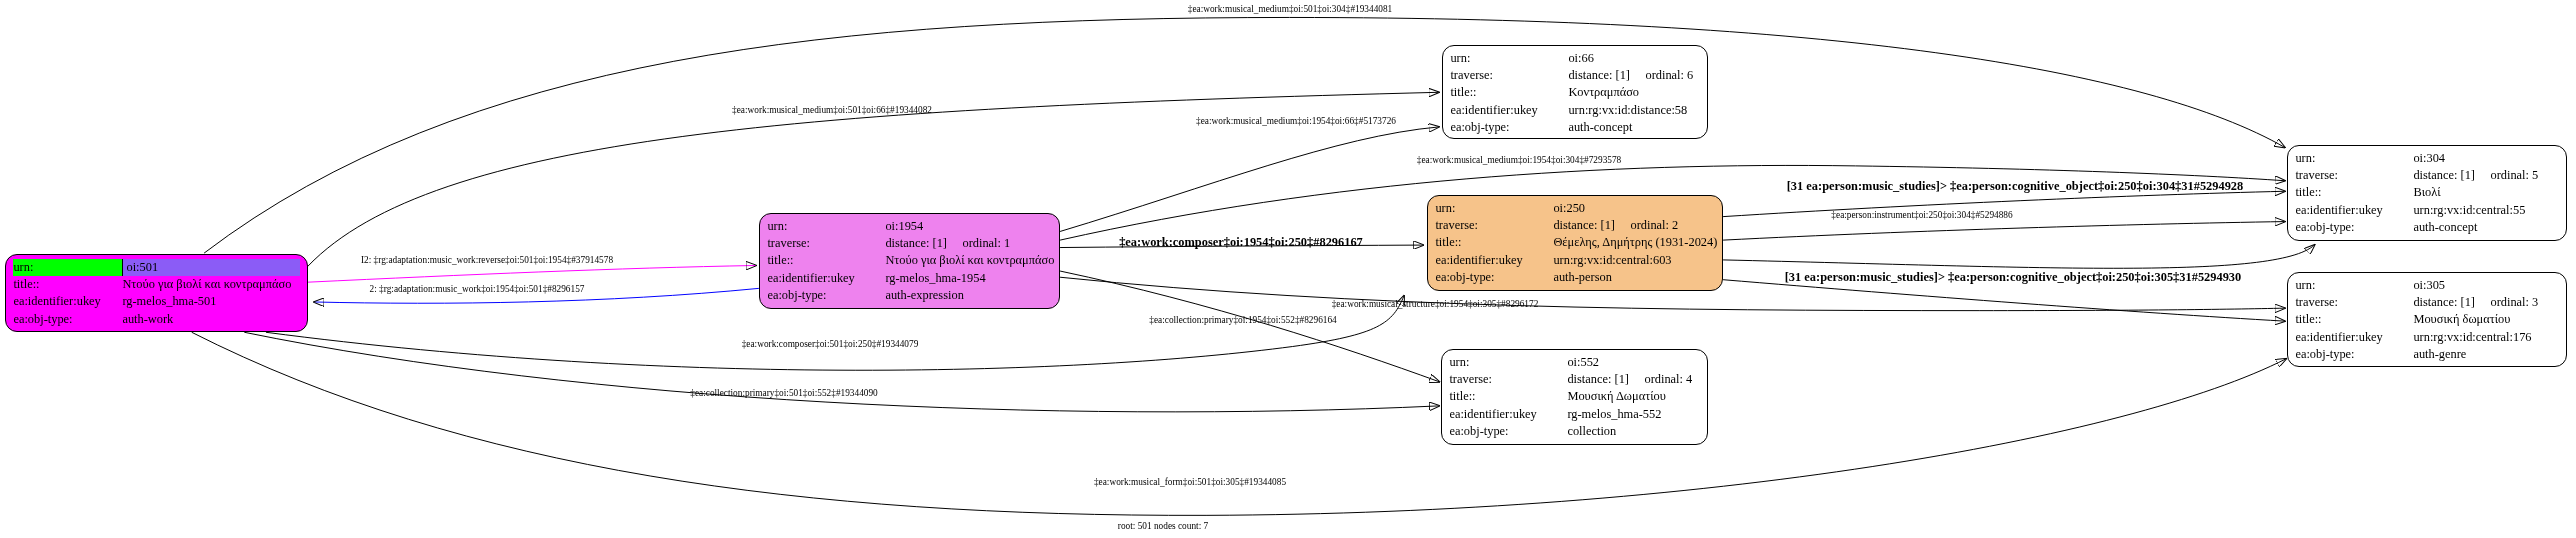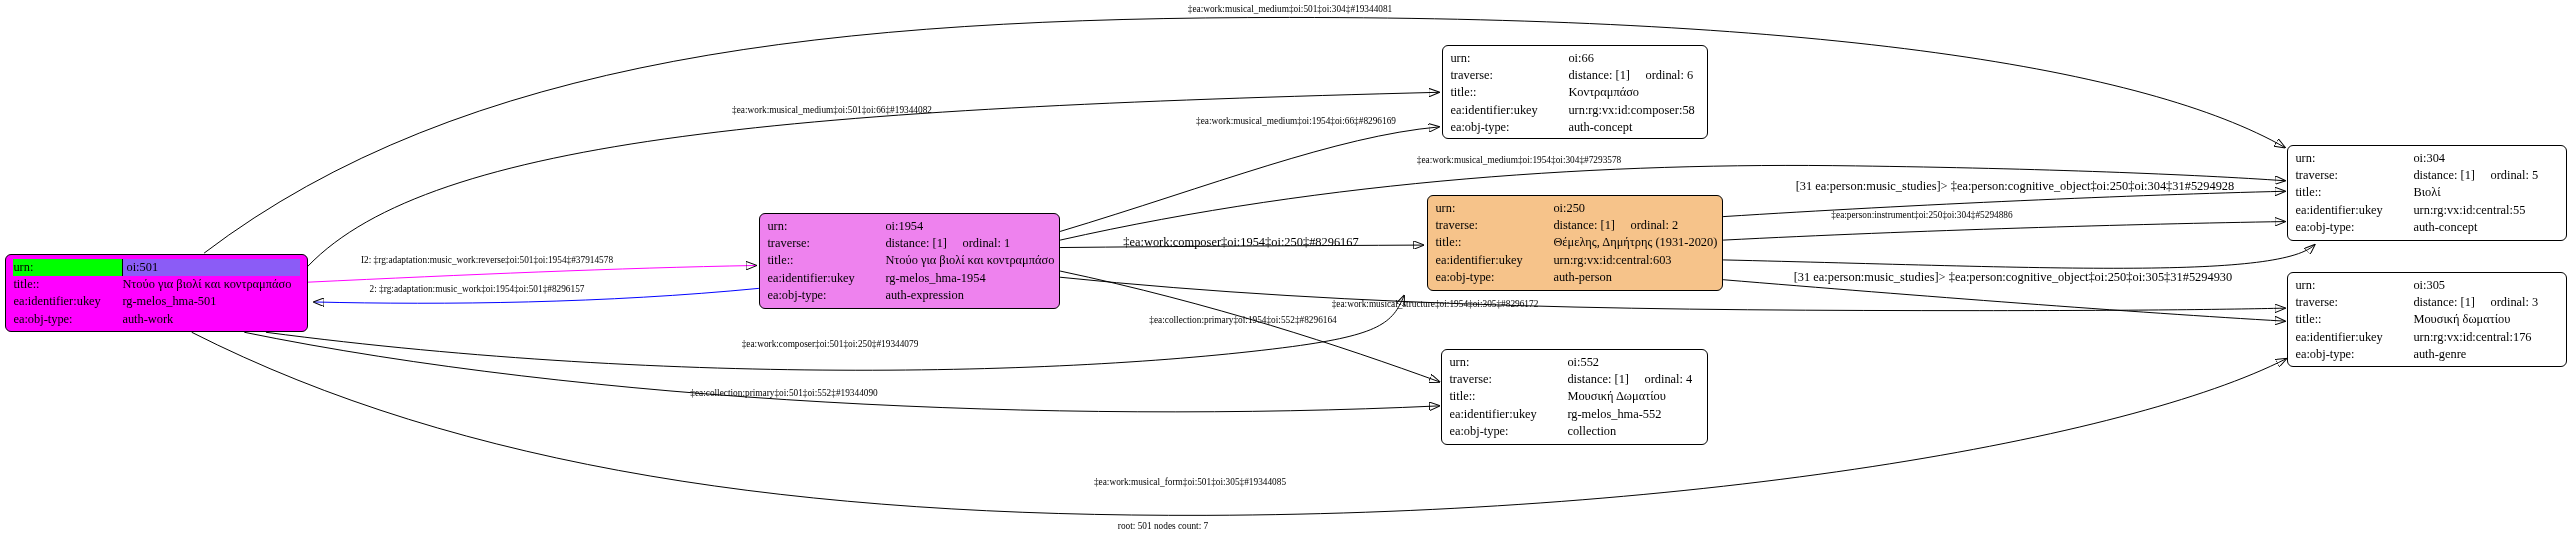--- a/index.html
+++ b/index.html
@@ -3,37 +3,37 @@
 <meta charset="utf-8">
 <style>
   html,body{margin:0;padding:0;background:#ffffff;}
   body{width:2576px;height:539px;font-family:"Liberation Serif","DejaVu Serif",serif;color:#000;}
   #canvas{position:relative;width:2576px;height:539px;overflow:hidden;background:#fff;}
   #edges{position:absolute;left:0;top:0;width:2576px;height:539px;}
   #edges path{fill:none;stroke:#000;stroke-width:1.6px;}
   #edges path.magenta{stroke:#ff00ff;}
   #edges path.blue{stroke:#0000ff;}
 
-  .node{position:absolute;box-sizing:border-box;border:0.9px solid #000;border-radius:6px;
+  .node{position:absolute;box-sizing:border-box;border:0.9px solid #000;border-radius:12px;
         padding:3.7px 7.4px;display:flex;flex-direction:column;justify-content:space-evenly;background:#fff;}
   .row{display:grid;grid-template-columns:118px 1fr;font-size:12.4px;line-height:17.3px;}
   .lbl,.val{white-space:pre;overflow:visible;}
   #n501{left:5px;top:254px;width:303px;height:78px;background:#ff00ff;border-width:1.6px;}
   #n501 .row{grid-template-columns:109px 1fr;}
   #n501 .green-row .lbl{background:#00ff00;}
   #n501 .green-row .val{background:#8b5cf6;border-left:1px solid #000;padding-left:3.1px;}
   #n1954{left:759px;top:213px;width:301px;height:96px;background:#ee82ee;}
   #n250{left:1427px;top:195px;width:296px;height:96px;background:#f6c38a;}
   #n66{left:1442px;top:45px;width:266px;height:94px;}
   #n552{left:1441px;top:349px;width:267px;height:96px;}
   #n304{left:2287px;top:145px;width:280px;height:96px;}
   #n305{left:2287px;top:272px;width:280px;height:95px;}
 
   .elabel{position:absolute;transform:translate(-50%,-50%);white-space:nowrap;font-size:9.3px;}
-  .elabel.lg{font-size:12.4px;}
+  .elabel.lg{font-size:12.4px;font-weight:bold;}
 </style>
 </head>
 <body>
 
 <div id="canvas">
 
   <svg id="edges" viewBox="0 0 4165 871">
     <defs>
       <marker id="ab" markerUnits="userSpaceOnUse" markerWidth="18" markerHeight="14" refX="16" refY="7" orient="auto">
         <path d="M0,0 L18,7 L0,14 z" fill="#000"></path>
@@ -58,21 +58,21 @@
     <path d="M 1714 438 C 1960 490 2170 560 2327 617" marker-end="url(#ab)"></path>
     <path d="M 430 537 C 1100 625 1750 605 2090 560 C 2230 541 2252 522 2270 478" marker-end="url(#ab)"></path>
     <path d="M 395 537 C 950 650 1700 685 2327 656" marker-end="url(#ab)"></path>
     <path d="M 310 537 C 750 760 1300 835 1950 833 C 2750 830 3440 710 3696 580" marker-end="url(#ab)"></path>
     <path class="magenta" d="M 498 456 C 750 444 1000 433 1222 429" marker-end="url(#am)"></path>
     <path class="blue" d="M 1227 466 C 980 490 720 493 508 488" marker-end="url(#al)"></path>
   </svg>
 
   <div class="elabel" style="left:1290px;top:8.7px">‡ea:work:musical_medium‡oi:501‡oi:304‡#19344081</div>
   <div class="elabel" style="left:832px;top:110px">‡ea:work:musical_medium‡oi:501‡oi:66‡#19344082</div>
-  <div class="elabel" style="left:1296px;top:121px">‡ea:work:musical_medium‡oi:1954‡oi:66‡#8296169</div>
+  <div class="elabel" style="left:1296px;top:121px">‡ea:work:musical_medium‡oi:1954‡oi:66‡#5173726</div>
   <div class="elabel" style="left:1519px;top:160px">‡ea:work:musical_medium‡oi:1954‡oi:304‡#7293578</div>
   <div class="elabel lg" style="left:1241px;top:242px">‡ea:work:composer‡oi:1954‡oi:250‡#8296167</div>
   <div class="elabel lg" style="left:2015px;top:186px">[31 ea:person:music_studies]&gt; ‡ea:person:cognitive_object‡oi:250‡oi:304‡31#5294928</div>
   <div class="elabel" style="left:1922px;top:215px">‡ea:person:instrument‡oi:250‡oi:304‡#5294886</div>
   <div class="elabel lg" style="left:2013px;top:277px">[31 ea:person:music_studies]&gt; ‡ea:person:cognitive_object‡oi:250‡oi:305‡31#5294930</div>
   <div class="elabel" style="left:1435px;top:304px">‡ea:work:musical_structure‡oi:1954‡oi:305‡#8296172</div>
   <div class="elabel" style="left:1243px;top:320px">‡ea:collection:primary‡oi:1954‡oi:552‡#8296164</div>
   <div class="elabel" style="left:830px;top:344px">‡ea:work:composer‡oi:501‡oi:250‡#19344079</div>
   <div class="elabel" style="left:784px;top:393px">‡ea:collection:primary‡oi:501‡oi:552‡#19344090</div>
   <div class="elabel" style="left:1190px;top:482px">‡ea:work:musical_form‡oi:501‡oi:305‡#19344085</div>
@@ -126,21 +126,21 @@
     <div class="row">
       <span class="lbl">urn:</span>
       <span class="val">oi:250</span>
     </div>
     <div class="row">
       <span class="lbl">traverse:</span>
       <span class="val">distance: [1]     ordinal: 2</span>
     </div>
     <div class="row">
       <span class="lbl">title::</span>
-      <span class="val">Θέμελης, Δημήτρης (1931-2020)</span>
+      <span class="val">Θέμελης, Δημήτρης (1931-2024)</span>
     </div>
     <div class="row">
       <span class="lbl">ea:identifier:ukey</span>
       <span class="val">urn:rg:vx:id:central:603</span>
     </div>
     <div class="row">
       <span class="lbl">ea:obj-type:</span>
       <span class="val">auth-person</span>
     </div>
   </div>
@@ -153,21 +153,21 @@
     <div class="row">
       <span class="lbl">traverse:</span>
       <span class="val">distance: [1]     ordinal: 6</span>
     </div>
     <div class="row">
       <span class="lbl">title::</span>
       <span class="val">Κοντραμπάσο</span>
     </div>
     <div class="row">
       <span class="lbl">ea:identifier:ukey</span>
-      <span class="val">urn:rg:vx:id:composer:58</span>
+      <span class="val">urn:rg:vx:id:distance:58</span>
     </div>
     <div class="row">
       <span class="lbl">ea:obj-type:</span>
       <span class="val">auth-concept</span>
     </div>
   </div>
 
   <div class="node" id="n552">
     <div class="row">
       <span class="lbl">urn:</span>

